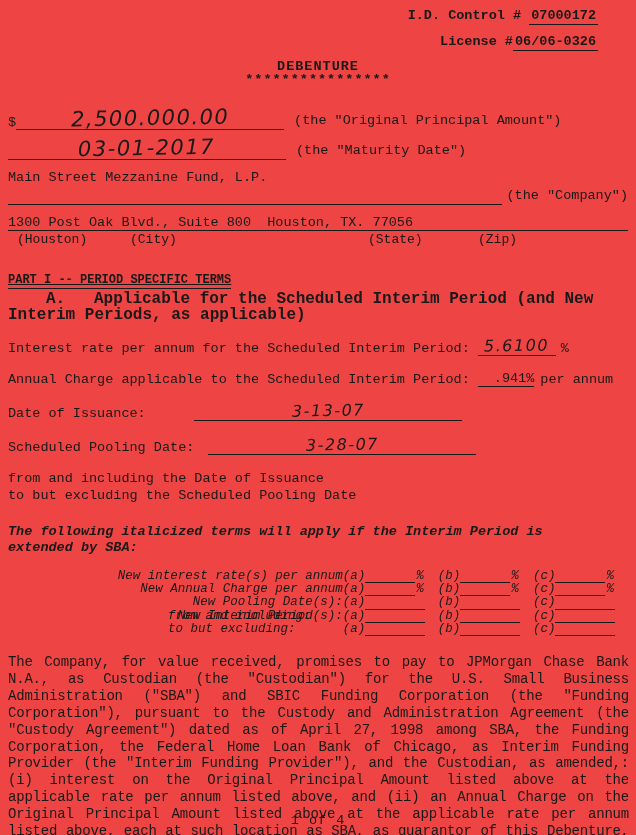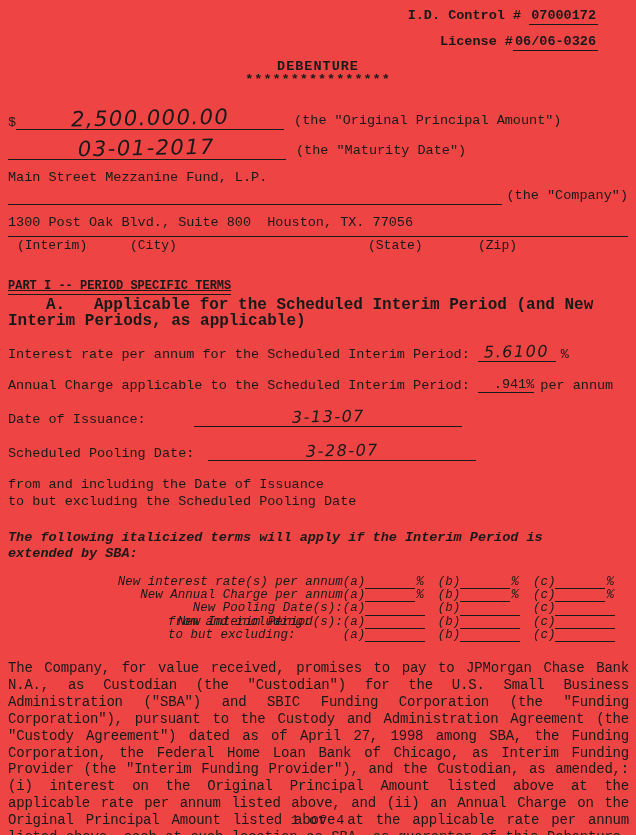--- a/index.html
+++ b/index.html
@@ -39,21 +39,21 @@
   .principal-blank{width:268px;}
   .hw-big{font-size:21px;}
   .maturity-row{margin-top:8px;}
   .maturity-blank{width:278px;}
 
   .company-row{margin-top:10px;}
   .company-fill{width:558px;border-bottom:1.8px solid #1a1a1a;white-space:nowrap;padding-bottom:19px;}
   .company-row .caption{padding-left:4px;}
 
   .addr-row{margin-top:10px;}
-  .addr-fill{width:620px;border-bottom:1.8px solid #1a1a1a;white-space:pre;padding-bottom:6px;}
+  .addr-fill{width:620px;border-bottom:1.8px solid #1a1a1a;white-space:pre;padding-bottom:0;}
   .addr-labels{position:relative;height:16px;font-size:13px;}
   .addr-labels span{position:absolute;top:1px;}
   .lbl-street{left:9px;}
   .lbl-city{left:122px;}
   .lbl-state{left:360px;}
   .lbl-zip{left:470px;}
 
   
   .part-heading{margin-top:26px;font-size:12px;font-weight:bold;text-decoration:underline;}
   .part-heading span{border-bottom:1.8px solid #1a1a1a;padding-bottom:1px;}
@@ -123,21 +123,21 @@
 
   <div class="row company-row">
     <span class="company-fill">Main Street Mezzanine Fund, L.P.</span>
     <span class="caption">(the "Company")</span>
   </div>
 
   <div class="row addr-row">
     <span class="addr-fill">1300 Post Oak Blvd., Suite 800  Houston, TX. 77056</span>
   </div>
   <div class="addr-labels">
-    <span class="lbl-street">(Interim)</span>
+    <span class="lbl-street">(Houston)</span>
     <span class="lbl-city">(City)</span>
     <span class="lbl-state">(State)</span>
     <span class="lbl-zip">(Zip)</span>
   </div>
 
   <div class="part-heading">
     <span>PART I -- PERIOD SPECIFIC TERMS</span>
   </div>
 
   <div class="section-a">A.   Applicable for the Scheduled Interim Period (and New Interim Periods, as applicable)</div>

